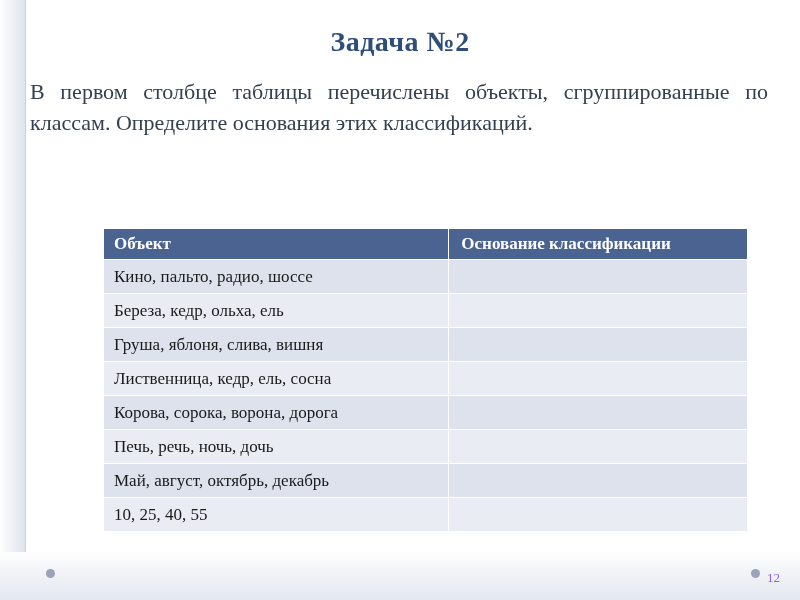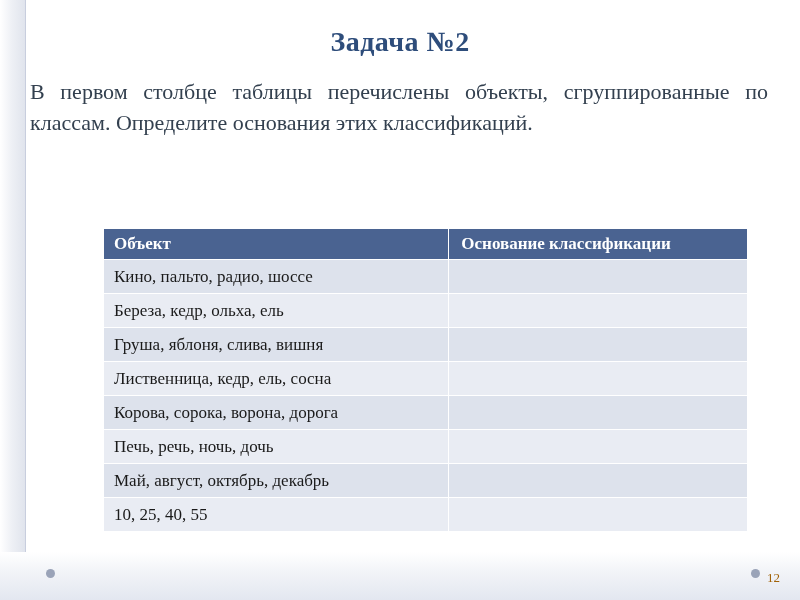--- a/index.html
+++ b/index.html
@@ -115,21 +115,21 @@
   }
   tr.even td { background: #e9ecf3; }
   tr.odd  td { background: #dde2ec; }
 
   .page-number {
     position: absolute;
     right: 20px;
     bottom: 14px;
     font-family: "Liberation Serif", serif;
     font-size: 13px;
-    color: #a16207;
+    color: #8b5cf6;
   }
   .dot {
     position: absolute;
     border-radius: 50%;
     background: #9aa3b8;
   }
   .dot-left {
     left: 46px;
     bottom: 22px;
     width: 9px;

